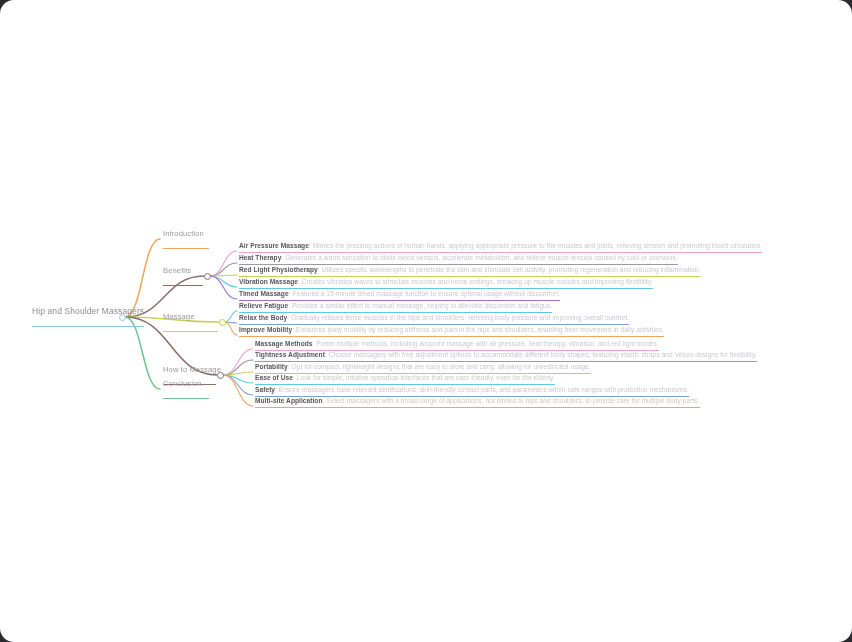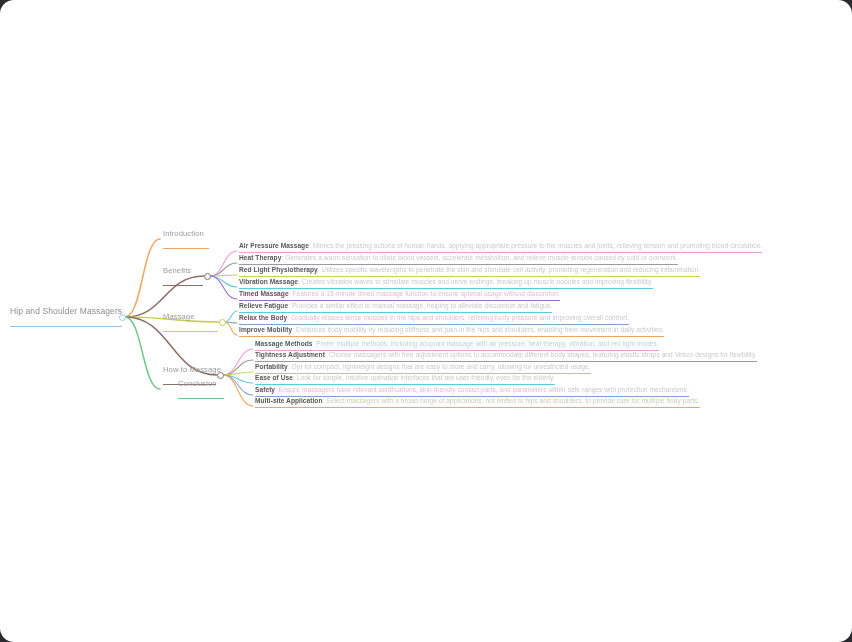--- a/index.html
+++ b/index.html
@@ -33,20 +33,21 @@
     position: absolute;
     white-space: nowrap;
     line-height: 11px;
     padding-bottom: 9px;
   }
   .root {
     font-size: 8.5px;
     color: #8d8d92;
     border-bottom: 1.6px solid #8ec5e0;
     letter-spacing: .1px;
+    margin-left: 22px;
   }
   .branch {
     font-size: 7.6px;
     color: #9a9aa0;
     letter-spacing: .1px;
   }
   .leaf {
     font-size: 6.6px;
     color: #c9c9cf;
     letter-spacing: .05px;
@@ -108,16 +109,16 @@
         <div class="node leaf" style="left: 239px; top: 313px; border-bottom: 1.1px solid rgb(127, 158, 212);"><b>Relax the Body</b><span>: Gradually relaxes tense muscles in the hips and shoulders, relieving body pressure and improving overall comfort.</span></div>
         <div class="node leaf" style="left: 239px; top: 325px; border-bottom: 1.1px solid rgb(240, 164, 92);"><b>Improve Mobility</b><span>: Enhances body mobility by reducing stiffness and pain in the hips and shoulders, enabling freer movement in daily activities.</span></div>
         <div class="node branch" style="left: 163px; top: 364px; border-bottom: 1.1px solid rgb(138, 111, 104); width: 53px; overflow: visible;"><span>How to Massage</span></div>
         <div class="dot" style="left: 216.5px; top: 371.5px; border: 1.2px solid rgb(138, 111, 104);"></div>
         <div class="node leaf" style="left: 255px; top: 339px; border-bottom: 1.1px solid rgb(240, 156, 208);"><b>Massage Methods</b><span>: Prefer multiple methods, including acupoint massage with air pressure, heat therapy, vibration, and red light modes.</span></div>
         <div class="node leaf" style="left: 255px; top: 350px; border-bottom: 1.1px solid rgb(154, 154, 160);"><b>Tightness Adjustment</b><span>: Choose massagers with free adjustment options to accommodate different body shapes, featuring elastic straps and Velcro designs for flexibility.</span></div>
         <div class="node leaf" style="left: 255px; top: 362px; border-bottom: 1.1px solid rgb(200, 207, 74);"><b>Portability</b><span>: Opt for compact, lightweight designs that are easy to store and carry, allowing for unrestricted usage.</span></div>
         <div class="node leaf" style="left: 255px; top: 373px; border-bottom: 1.1px solid rgb(94, 200, 224);"><b>Ease of Use</b><span>: Look for simple, intuitive operation interfaces that are user-friendly, even for the elderly.</span></div>
         <div class="node leaf" style="left: 255px; top: 385px; border-bottom: 1.1px solid rgb(127, 158, 212);"><b>Safety</b><span>: Ensure massagers have relevant certifications, skin-friendly contact parts, and parameters within safe ranges with protection mechanisms.</span></div>
         <div class="node leaf" style="left: 255px; top: 396px; border-bottom: 1.1px solid rgb(240, 164, 92);"><b>Multi-site Application</b><span>: Select massagers with a broad range of applications, not limited to hips and shoulders, to provide care for multiple body parts.</span></div>
-        <div class="node branch" style="left: 163px; top: 378px; border-bottom: 1.1px solid rgb(111, 196, 143); min-width: 46px; margin-left: 15px;"><span>Conclusion</span></div>
+        <div class="node branch" style="left: 163px; top: 378px; border-bottom: 1.1px solid rgb(111, 196, 143); min-width: 46px;"><span>Conclusion</span></div>
       </div>
   </div>
 </div>
 
 </body></html>

